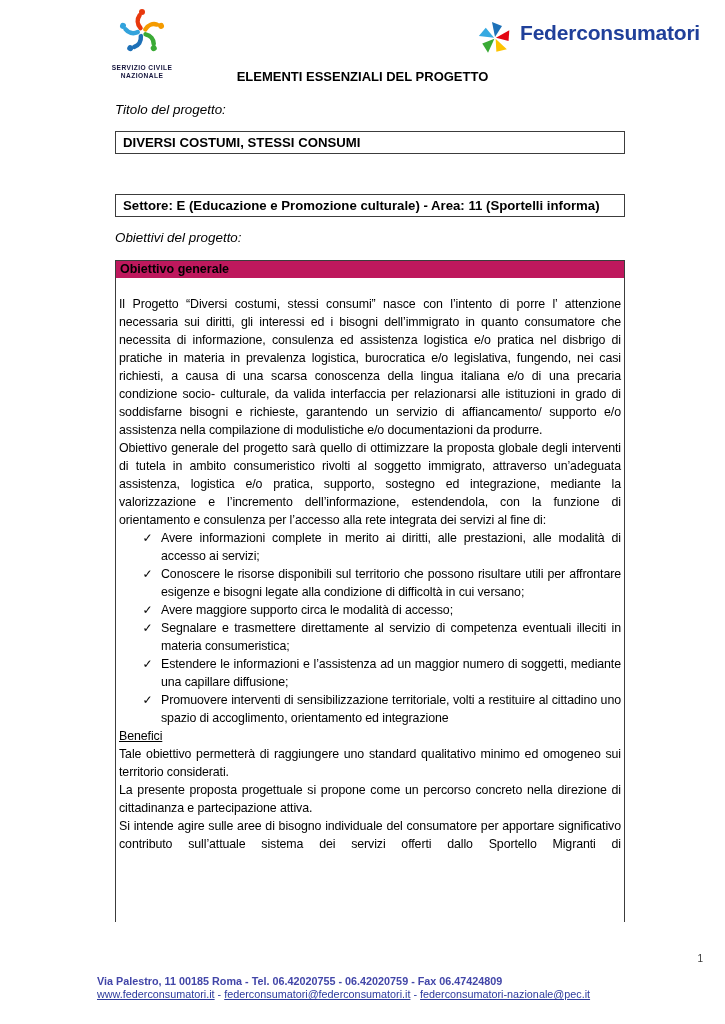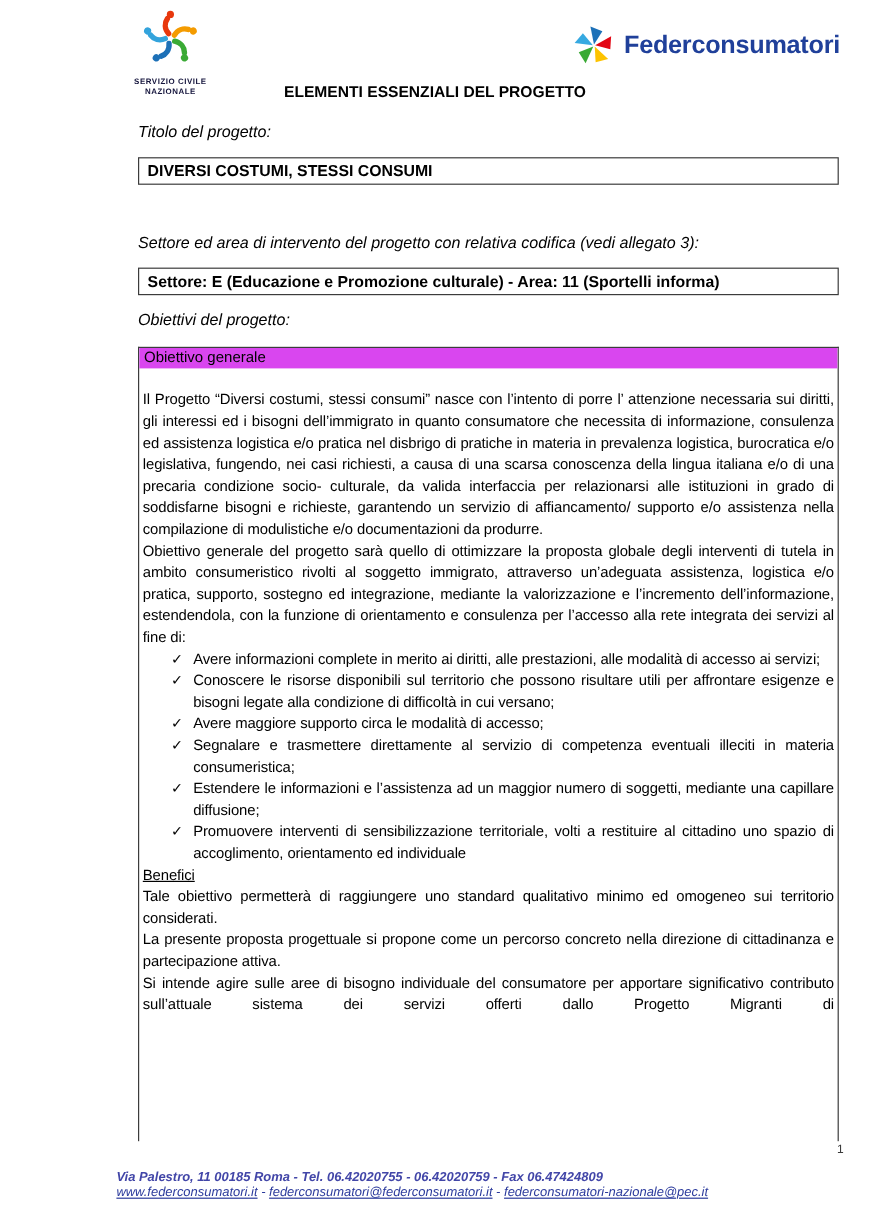--- a/index.html
+++ b/index.html
@@ -8,52 +8,52 @@
     font-family:"Liberation Sans", sans-serif;
     background:#ffffff; color:#000;
     position:relative; overflow:hidden;
   }
   .page { position:absolute; inset:0; background:#fff; }
 
   
   .logo-left { position:absolute; left:103px; top:5px; width:78px; text-align:center; }
   .logo-left-text { margin-top:1px; font-size:6.6px; font-weight:bold; letter-spacing:.45px; color:#14143c; line-height:8px; }
   .logo-left-text span { display:block; }
-  .logo-right { position:absolute; left:477px; top:21px; display:flex; align-items:center; gap:7px; }
+  .logo-right { position:absolute; left:477px; top:21px; display:flex; gap:7px; }
   .brand { font-size:21px; font-weight:bold; color:#20409a; letter-spacing:-0.2px; }
 
   .doc-title { position:absolute; top:69px; left:0; width:100%; text-align:center;
                font-size:13px; font-weight:bold; }
 
   
-  .content { position:absolute; left:115px; top:101px; width:584px; }
+  .content { position:absolute; left:115px; top:101px; width:510px; }
   .label { font-style:italic; font-size:13.4px; line-height:17px; }
   .label-titolo { margin-bottom:13px; }
   .label-settore { margin-bottom:12px; }
   .label-obiettivi { margin-bottom:14px; }
   .box { border:1px solid #3c3c3c; font-weight:bold; font-size:13.2px; line-height:15px; padding:3px 7px; }
   .box-titolo { margin-bottom:40px; }
   .box-settore { margin-bottom:12px; }
 
   
   .obiettivo-box { border:1px solid #3c3c3c; border-bottom:none; height:662px; overflow:hidden; }
-  .obiettivo-header { background:#d946ef; font-weight:normal; font-size:12.5px; line-height:13px; padding:2px 4px; color:#000; }
+  .obiettivo-header { background:#be185d; font-weight:bold; font-size:12.5px; line-height:13px; padding:2px 4px; color:#000; }
   .obiettivo-body { padding:5px 3px 0 3px; font-size:12.4px; line-height:18px; letter-spacing:-0.1px; text-align:justify;margin-top:12px; }
   .obiettivo-body p { margin:0; }
   .gap { margin-top:18px; }
   .bullets { list-style:none; margin:0; padding:0; }
   .bullets li { display:flex; line-height:18px; }
   .check { flex:0 0 13px; margin-left:22px; margin-right:7px; font-size:12px; text-align:center; }
   .bullets li .btxt { flex:1; text-align:justify; }
   .benefici { text-decoration:underline; }
   .justify-last { text-align-last:justify; }
 
   
   .page-number { position:absolute; right:22px; bottom:60px; font-size:10px; color:#3a3a3a; }
-  .footer { position:absolute; left:0; bottom:0; width:100%; height:56px; background:#fff; padding:7px 21px 0 97px;font-style:italic; }
+  .footer { position:absolute; left:0; bottom:0; width:100%; height:56px; background:#fff; padding:7px 21px 0 97px; }
   .footer-line1 { color:#4246a8; font-weight:bold; font-size:10.8px; line-height:13px; }
   .footer-line2 { color:#2b3a9c; font-size:10.8px; line-height:13px; }
   .footer-line2 a { color:#2b3a9c; text-decoration:underline; cursor:pointer;text-align:center; }
 </style>
 </head>
 <body>
 
 <div class="page">
 
   <div class="logo-left">
@@ -107,21 +107,20 @@
     </svg>
     <span class="brand">Federconsumatori</span>
   </div>
 
   <div class="doc-title">ELEMENTI ESSENZIALI DEL PROGETTO</div>
 
   <main class="content">
     <p class="label label-titolo">Titolo del progetto:</p>
     <div class="box box-titolo">DIVERSI COSTUMI, STESSI CONSUMI</div>
 
-    <p class="label label-settore">Settore ed area di intervento del progetto con relativa codifica (vedi allegato 3):</p>
     <div class="box box-settore">Settore: E (Educazione e Promozione culturale)  - Area: 11 (Sportelli informa)</div>
 
     <p class="label label-obiettivi">Obiettivi del progetto:</p>
 
     <section class="obiettivo-box">
       <div class="obiettivo-header">Obiettivo generale</div>
       <div class="obiettivo-body">
         <p>Il Progetto “Diversi costumi, stessi consumi” nasce con l’intento di porre l’ attenzione necessaria sui diritti, gli interessi ed i bisogni dell’immigrato in quanto consumatore che necessita di informazione, consulenza ed assistenza logistica e/o pratica nel disbrigo di pratiche in materia in prevalenza logistica, burocratica e/o legislativa, fungendo, nei casi richiesti, a causa di una scarsa conoscenza della lingua italiana e/o di una precaria condizione socio- culturale, da valida interfaccia per relazionarsi alle istituzioni in grado di soddisfarne bisogni e richieste, garantendo un servizio di affiancamento/ supporto e/o assistenza nella compilazione di modulistiche e/o documentazioni da produrre.</p>
         <p class="gap">Obiettivo generale del progetto sarà quello di ottimizzare la proposta globale degli interventi di tutela in ambito consumeristico rivolti al soggetto immigrato, attraverso un’adeguata assistenza, logistica e/o pratica, supporto, sostegno ed integrazione, mediante la valorizzazione e l’incremento dell’informazione, estendendola, con la funzione di orientamento e consulenza per l’accesso alla rete integrata dei servizi al fine di:</p>
         <ul class="bullets">
@@ -140,27 +139,27 @@
           <li>
             <span class="check">✓</span>
             <span class="btxt">Segnalare e trasmettere direttamente al servizio di competenza eventuali illeciti in materia consumeristica;</span>
           </li>
           <li>
             <span class="check">✓</span>
             <span class="btxt">Estendere le informazioni e l’assistenza ad un maggior numero di soggetti, mediante una capillare diffusione;</span>
           </li>
           <li>
             <span class="check">✓</span>
-            <span class="btxt">Promuovere interventi di sensibilizzazione territoriale, volti a restituire al cittadino uno spazio di accoglimento, orientamento ed individuale</span>
+            <span class="btxt">Promuovere interventi di sensibilizzazione territoriale, volti a restituire al cittadino uno spazio di accoglimento, orientamento ed integrazione</span>
           </li>
         </ul>
         <p class="gap benefici">Benefici</p>
         <p class="gap">Tale obiettivo permetterà di raggiungere uno standard qualitativo minimo ed omogeneo sui territorio considerati.</p>
         <p>La presente proposta progettuale si propone come un percorso concreto nella direzione di cittadinanza e partecipazione attiva.</p>
-        <p class="justify-last">Si intende agire sulle aree di bisogno individuale del consumatore per apportare significativo contributo sull’attuale sistema dei servizi offerti dallo Progetto Migranti di</p>
+        <p class="justify-last">Si intende agire sulle aree di bisogno individuale del consumatore per apportare significativo contributo sull’attuale sistema dei servizi offerti dallo Sportello Migranti di</p>
       </div>
     </section>
   </main>
 
   <div class="page-number">1</div>
 
   <footer class="footer">
     <div class="footer-line1">Via Palestro, 11  00185 Roma - Tel. 06.42020755 - 06.42020759 - Fax 06.47424809</div>
     <div class="footer-line2">
       <a>www.federconsumatori.it</a><span> - </span><a>federconsumatori@federconsumatori.it</a><span> - </span><a>federconsumatori-nazionale@pec.it</a>

